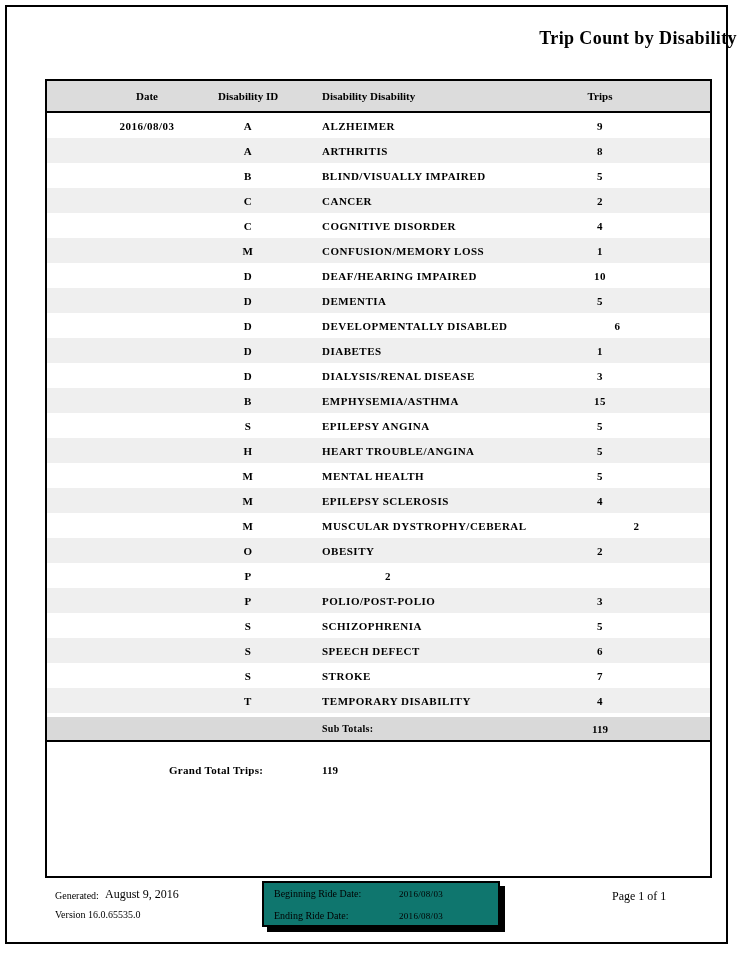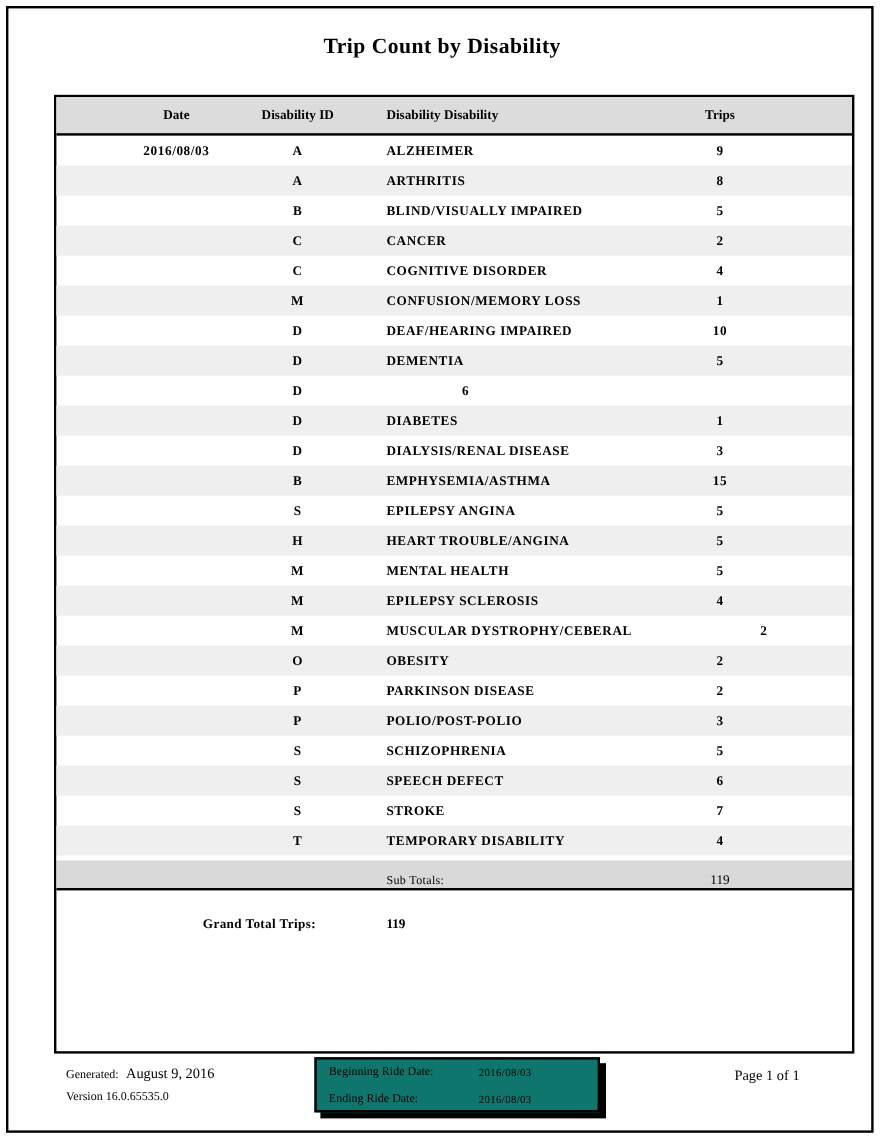--- a/index.html
+++ b/index.html
@@ -5,21 +5,21 @@
   html, body { margin:0; padding:0; background:#ffffff; }
   body {
     width:737px; height:953px; position:relative; overflow:hidden;
     font-family:"Liberation Serif", serif; color:#000;
   }
   .page-border {
     position:absolute; left:5px; top:5px; width:723px; height:939px;
     border:2px solid #000; box-sizing:border-box; pointer-events:none;
   }
   .title {
-    position:absolute; top:28px; left:0; width:737px; text-align:center;
+    position:absolute; top:28px; left:0; width:737px; text-align:right;
     font-size:18px; font-weight:bold; letter-spacing:0.4px;
   }
   .report-table {
     position:absolute; left:45px; top:79px; width:667px; height:799px;
     border:2px solid #000; box-sizing:border-box; background:#fff;
   }
   .hdr-row {
     display:flex; align-items:center; height:30px;
     background:#dcdcdc; border-bottom:2px solid #000;
     font-weight:bold; font-size:11px;
@@ -28,23 +28,23 @@
     display:flex; align-items:center; height:25px;
     font-weight:bold; font-size:11px; letter-spacing:0.5px;
   }
   .row.stripe { background:#efefef; }
   .c-date  { width:142px; text-align:center; flex:none; white-space:nowrap;padding-left:29px; }
   .c-id    { width:60px;  text-align:center; flex:none; white-space:nowrap; }
   .c-desc  { flex:1; text-align:left; padding-left:44px; white-space:nowrap; box-sizing:border-box; }
   .c-trips { width:220px; text-align:center; flex:none; white-space:nowrap; }
   .gap { height:4px; background:#fff; }
   .subtotal-row {
-    display:flex; align-items:flex-end; height:23px;
+    display:flex; align-items:center; height:23px;
     background:#d9d9d9; border-bottom:2px solid #000;
-    font-weight:normal;
+    font-weight:bold;
   }
   .subtotal-row .c-desc { font-size:10px; letter-spacing:0.3px; }
   .subtotal-row .c-trips { font-size:11px; }
   .grand-row { position:relative; margin-top:22px; height:15px; font-weight:bold; font-size:11px; }
   .grand-label { position:absolute; left:122px; letter-spacing:0.3px; }
   .grand-value { position:absolute; left:275px; }
   .ft-generated-label { position:absolute; left:55px;  top:890px; font-size:10px; }
   .ft-generated-date  { position:absolute; left:105px; top:887px; font-size:12px; }
   .ft-version         { position:absolute; left:55px;  top:909px; font-size:10px; }
   .date-box {
@@ -125,20 +125,21 @@
   <div class="row stripe">
     <div class="c-date"></div>
     <div class="c-id">D</div>
     <div class="c-desc">DEMENTIA</div>
     <div class="c-trips">5</div>
   </div>
 
   <div class="row">
     <div class="c-date"></div>
     <div class="c-id">D</div>
+    <div class="c-desc">DEVELOPMENTALLY DISABLED</div>
     <div class="c-trips">6</div>
   </div>
 
   <div class="row stripe">
     <div class="c-date"></div>
     <div class="c-id">D</div>
     <div class="c-desc">DIABETES</div>
     <div class="c-trips">1</div>
   </div>
 
@@ -194,21 +195,20 @@
   <div class="row stripe">
     <div class="c-date"></div>
     <div class="c-id">O</div>
     <div class="c-desc">OBESITY</div>
     <div class="c-trips">2</div>
   </div>
 
   <div class="row">
     <div class="c-date"></div>
     <div class="c-id">P</div>
-    <div class="c-desc">PARKINSON DISEASE</div>
     <div class="c-trips">2</div>
   </div>
 
   <div class="row stripe">
     <div class="c-date"></div>
     <div class="c-id">P</div>
     <div class="c-desc">POLIO/POST-POLIO</div>
     <div class="c-trips">3</div>
   </div>
 

